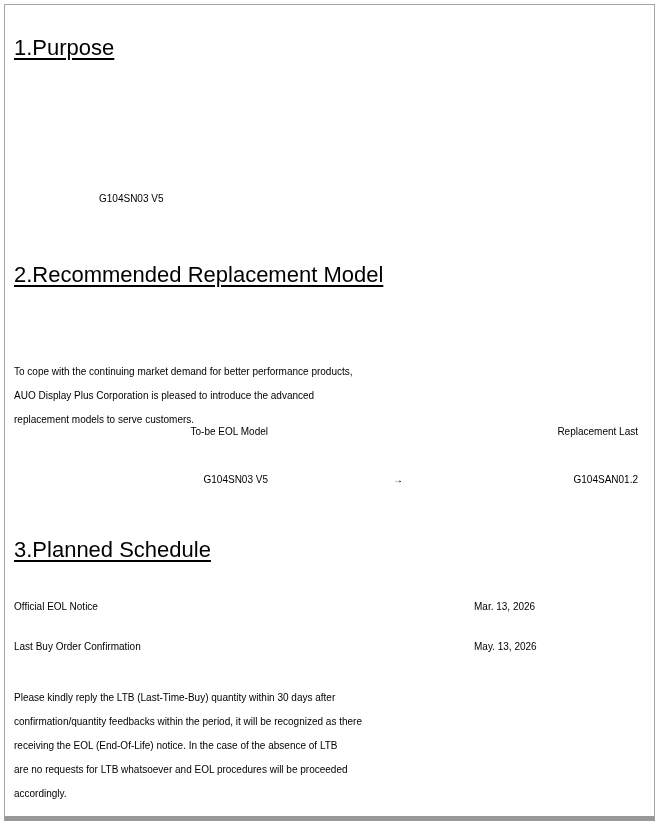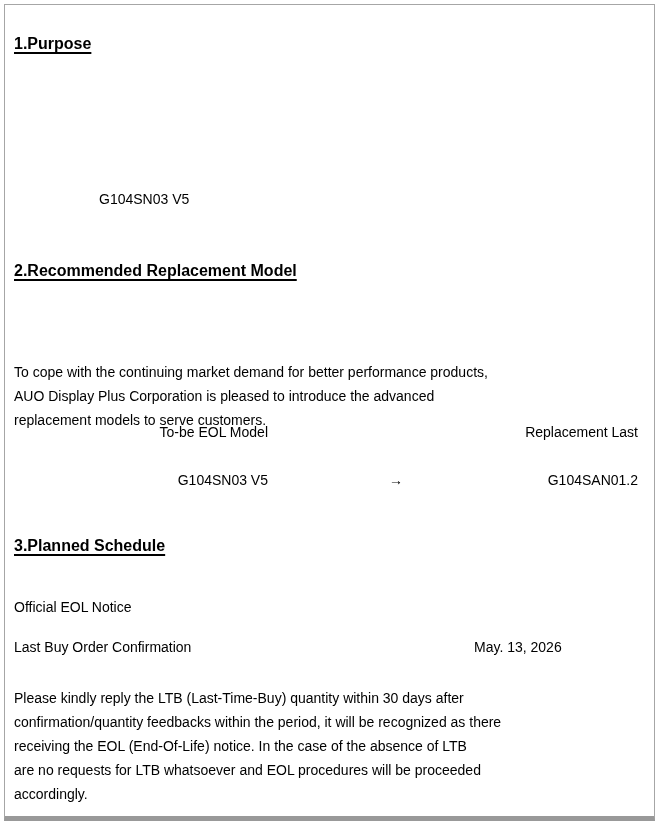--- a/index.html
+++ b/index.html
@@ -21,29 +21,29 @@
     top: 4px;
     width: 651px;
     height: 817px;
     background: #ffffff;
     border: 1px solid #a6a6a6;
     border-bottom: 5px solid #999999;
     box-sizing: border-box;
   }
   .abs { position: absolute; }
   .heading {
-    font-size: 16px;
-    font-weight: bold;
+    font-size: 22px;
+    font-weight: normal;
     text-decoration: underline;
     text-decoration-thickness: 2px;
     text-underline-offset: 3px;
     white-space: nowrap;
   }
   .body-text {
-    font-size: 14px;
+    font-size: 10px;
     line-height: 24px;
     white-space: nowrap;
   }
   .para .line { white-space: nowrap; }
   .center { text-align: right; }
   .notice { color: #000000; }
 </style>
 </head>
 <body>
 
@@ -64,20 +64,21 @@
   <div class="abs body-text center" style="left:43px; top:415px; width:220px;">To-be EOL Model</div>
   <div class="abs body-text center" style="left:413px; top:415px; width:220px;">Replacement Last</div>
 
   <div class="abs body-text center" style="left:43px; top:463px; width:220px;">G104SN03 V5</div>
   <div class="abs body-text center" style="left:278px; top:463px; width:120px;">→</div>
   <div class="abs body-text center" style="left:413px; top:463px; width:220px;">G104SAN01.2</div>
 
   <div class="abs heading" style="left:9px; top:532px;">3.Planned Schedule</div>
 
   <div class="abs body-text" style="left:9px; top:590px;">Official EOL Notice</div>
+  <div class="abs body-text" style="left:469px; top:590px;">Mar. 13, 2026</div>
 
   <div class="abs body-text" style="left:9px; top:630px;">Last Buy Order Confirmation</div>
   <div class="abs body-text" style="left:469px; top:630px;">May. 13, 2026</div>
 
   <div class="abs body-text para notice" style="left:9px; top:681px; width:640px;">
     <div class="line">Please kindly reply the LTB (Last-Time-Buy) quantity within 30 days after</div>
     <div class="line">confirmation/quantity feedbacks within the period, it will be recognized as there</div>
     <div class="line">receiving the EOL (End-Of-Life) notice. In the case of the absence of LTB</div>
     <div class="line">are no requests for LTB whatsoever and EOL procedures will be proceeded</div>
     <div class="line">accordingly.</div>

